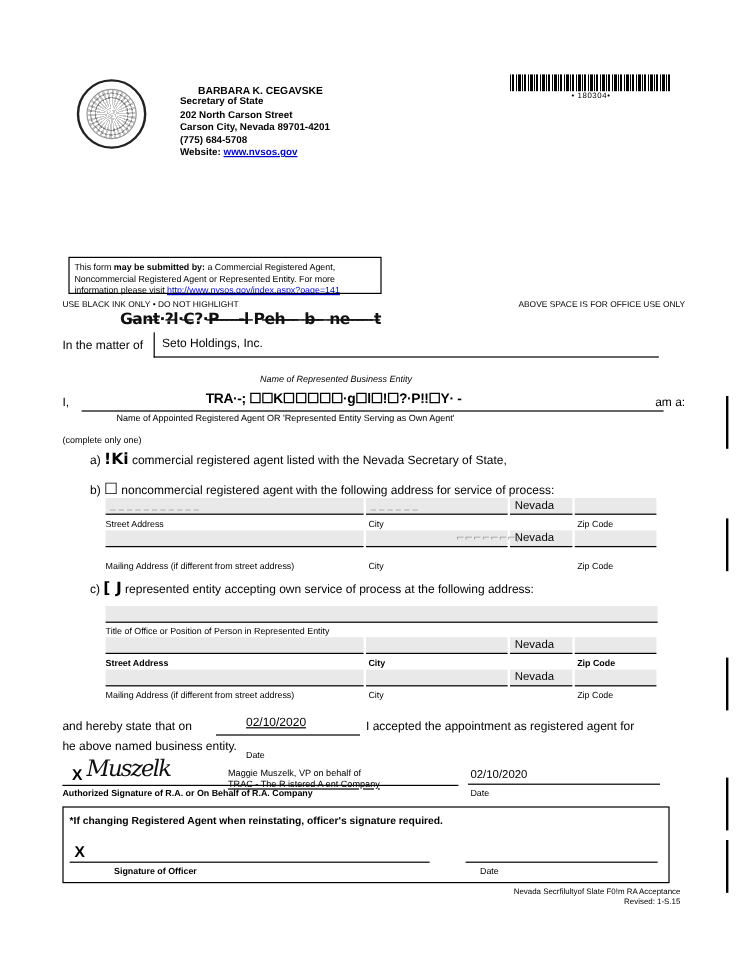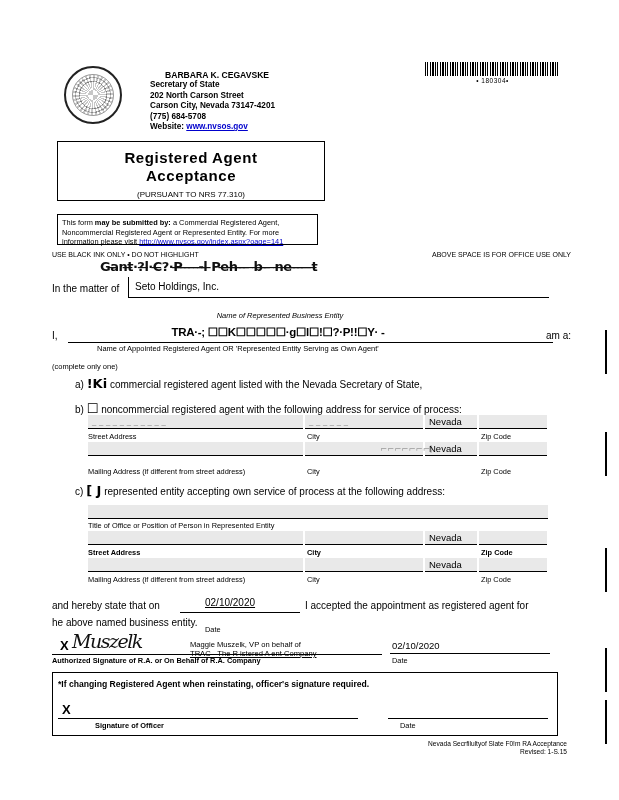--- a/index.html
+++ b/index.html
@@ -392,38 +392,33 @@
 <body>
 
 <div class="page">
 
   <div class="seal"></div>
 
   <div class="hdr-text">
     <div class="nm">BARBARA K. CEGAVSKE</div>
     <div>Secretary  of  State</div>
     <div>202 North Carson Street</div>
-    <div>Carson City, Nevada 73147-4201</div>
+    <div>Carson City, Nevada 89701-4201</div>
     <div>(775) 684-5708</div>
     <div class="web">
       <span>Website:</span>
       <a href="#">www.nvsos.gov</a>
     </div>
   </div>
 
   <div class="barcode">
     <div class="bars"></div>
     <div class="num">• 180304•</div>
   </div>
 
-  <div class="title-box">
-    <div class="t1">Registered  Agent</div>
-    <div class="t2">Acceptance</div>
-    <div class="t3">(PURSUANT TO NRS 77.310)</div>
-  </div>
 
   <div class="notice">
     <span>This form </span><b>may be submitted by:</b><span> a Commercial Registered Agent, Noncommercial Registered Agent or Represented Entity. For more information please visit </span><a href="#">http://www.nvsos.gov/index.aspx?oage=141</a>
   </div>
 
   <div class="use-black">USE BLACK INK ONLY • DO  NOT HIGHLIGHT</div>
   <div class="office-only">ABOVE SPACE IS FOR OFFICE USE ONLY</div>
 
   <div class="hand-entity">Ga̶nt̶·?l̶·C̶?·P̶ ̶ ̶ ̶ ̶-̶l̶ ̶Pe̶h̶ ̶ ̶ ̶ ̶b̶ ̶ ̶ ̶n̶e̶ ̶ ̶ ̶ ̶ ̶t̶</div>
 

